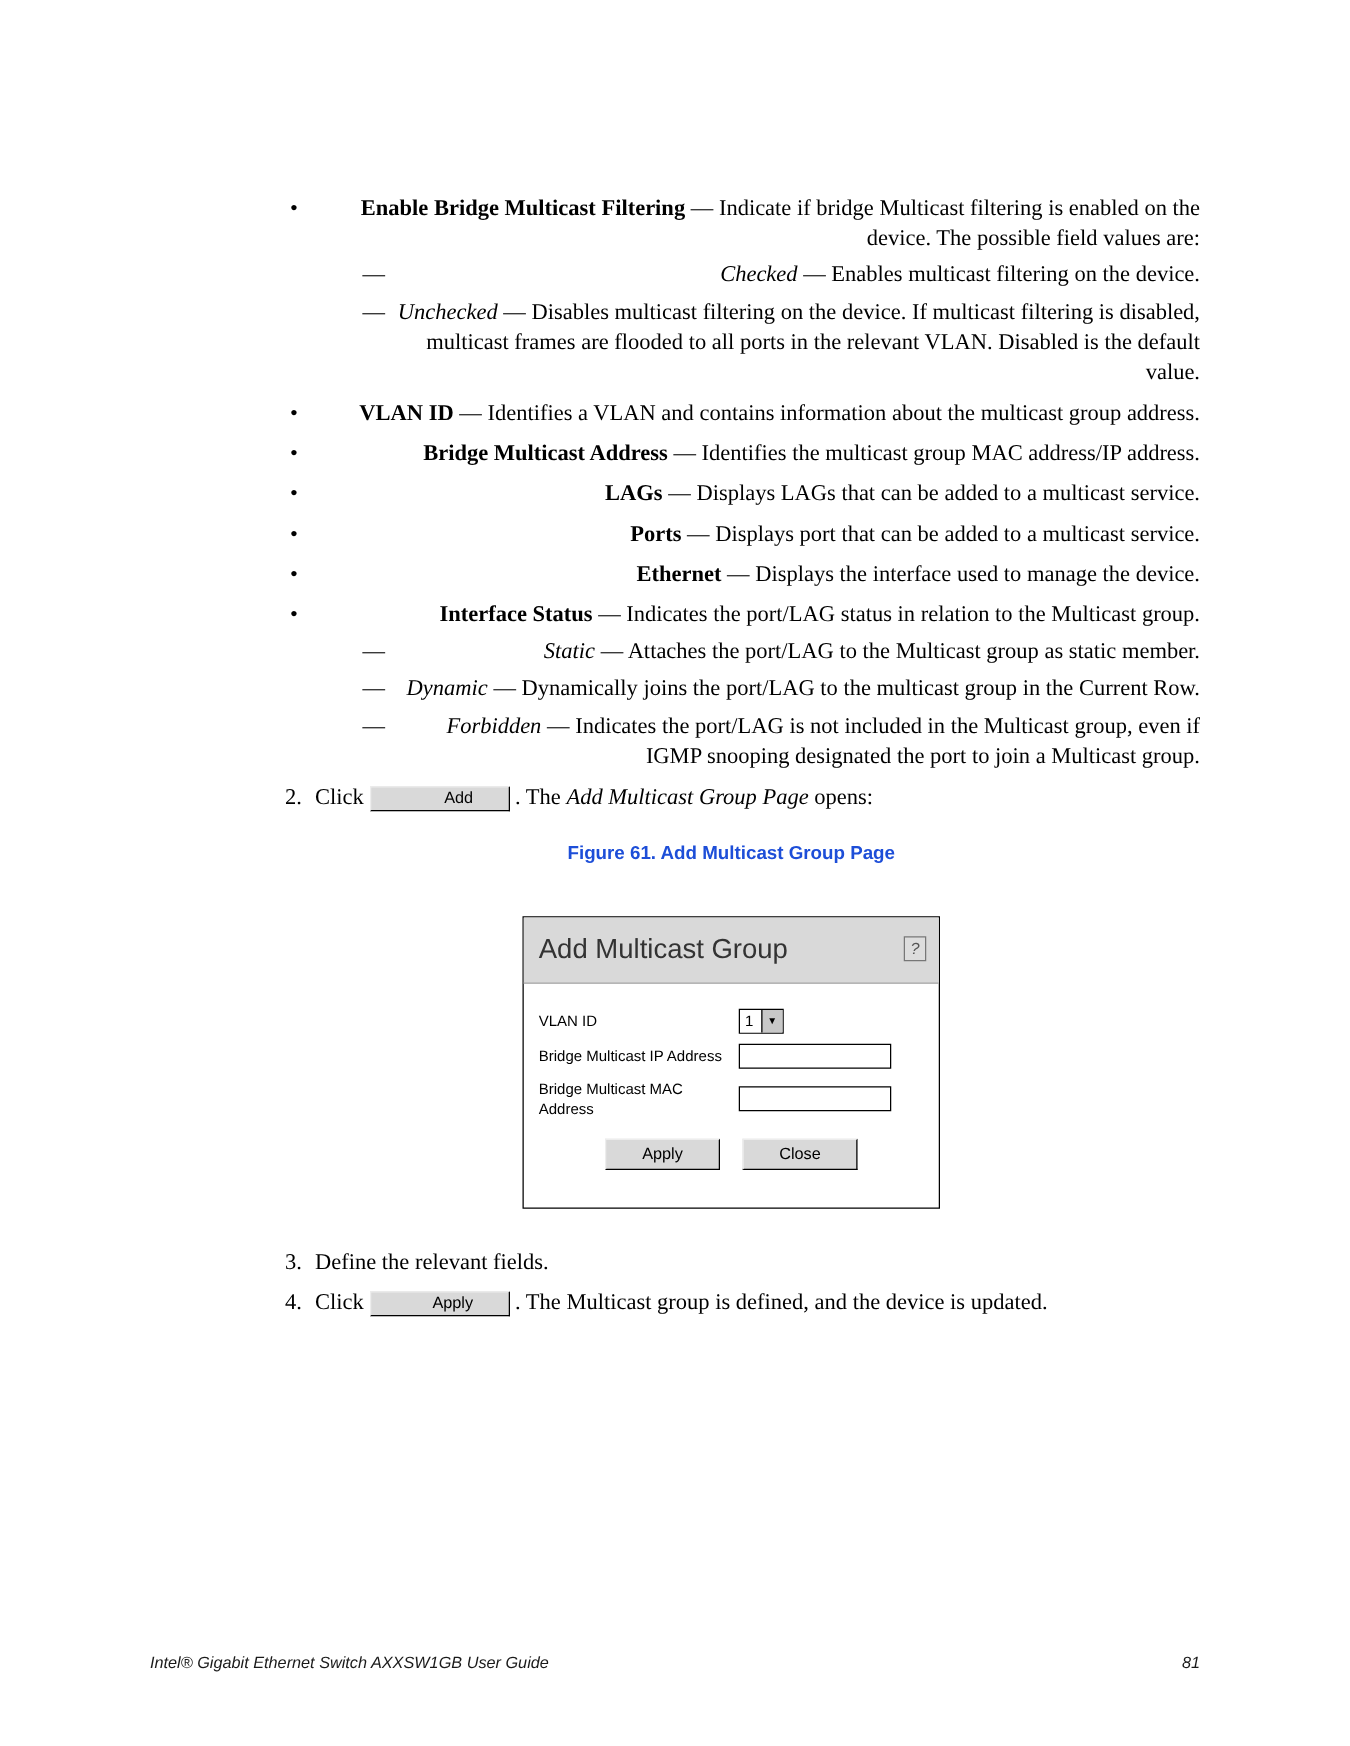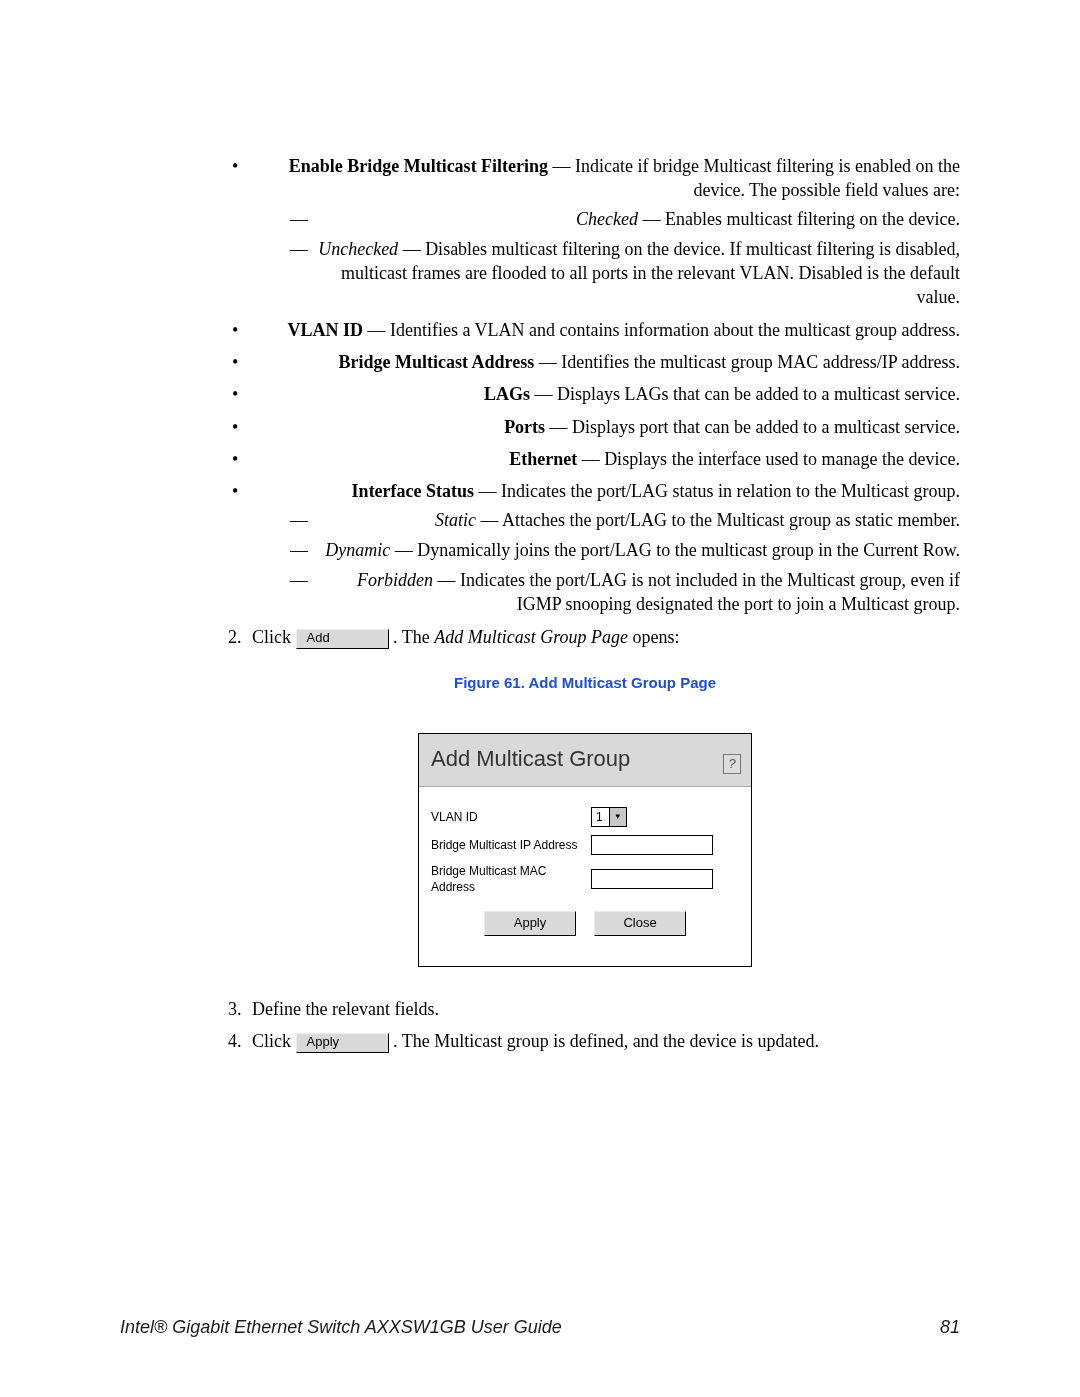--- a/index.html
+++ b/index.html
@@ -67,28 +67,28 @@
   }
   ol.steps > li .num {
     position: absolute;
     left: -2px;
     top: 0;
   }
 
   .btn-inline {
     display: inline-block;
     min-width: 72px;
-    padding: 1px 9px 2px 10px;
+    padding: 1px 28px 2px 10px;
     background: #d9d9d9;
     border: 1px solid #000;
     border-top-color: #ededed;
     border-left-color: #ededed;
     font-family: Arial, Helvetica, sans-serif;
     font-size: 13px;
-    text-align: left;
+    text-align: right;
     line-height: 1.15;
     vertical-align: 1px;
   }
 
   .fig-caption {
     text-align: center;
     color: #1d4ed8;
     font-family: Arial, Helvetica, sans-serif;
     font-weight: bold;
     font-size: 15px;
@@ -101,21 +101,21 @@
     margin: 0 auto 30px auto;
     border: 1px solid #000;
     font-family: Arial, Helvetica, sans-serif;
     background: #fff;
   }
   .dialog-title {
     background: #d9d9d9;
     border-bottom: 1px solid #a8a8a8;
     padding: 10px 10px 12px 12px;
     display: flex;
-    align-items: flex-end;
+    align-items: center;
     justify-content: space-between;
   }
   .dialog-title h3 {
     margin: 0;
     font-weight: normal;
     font-size: 22px;
     color: #333;
     font-family: Arial, Helvetica, sans-serif;
   }
   .help-icon {
@@ -179,21 +179,21 @@
 
   .footer {
     position: absolute;
     left: 120px;
     right: 120px;
     bottom: 58px;
     display: flex;
     justify-content: space-between;
     font-family: Arial, Helvetica, sans-serif;
     font-style: italic;
-    font-size: 18px;
+    font-size: 13px;
     color: #1a1a1a;
   }
   .bold { font-weight: bold; }
 </style>
 </head>
 <body>
 
 <div class="page">
 
 

